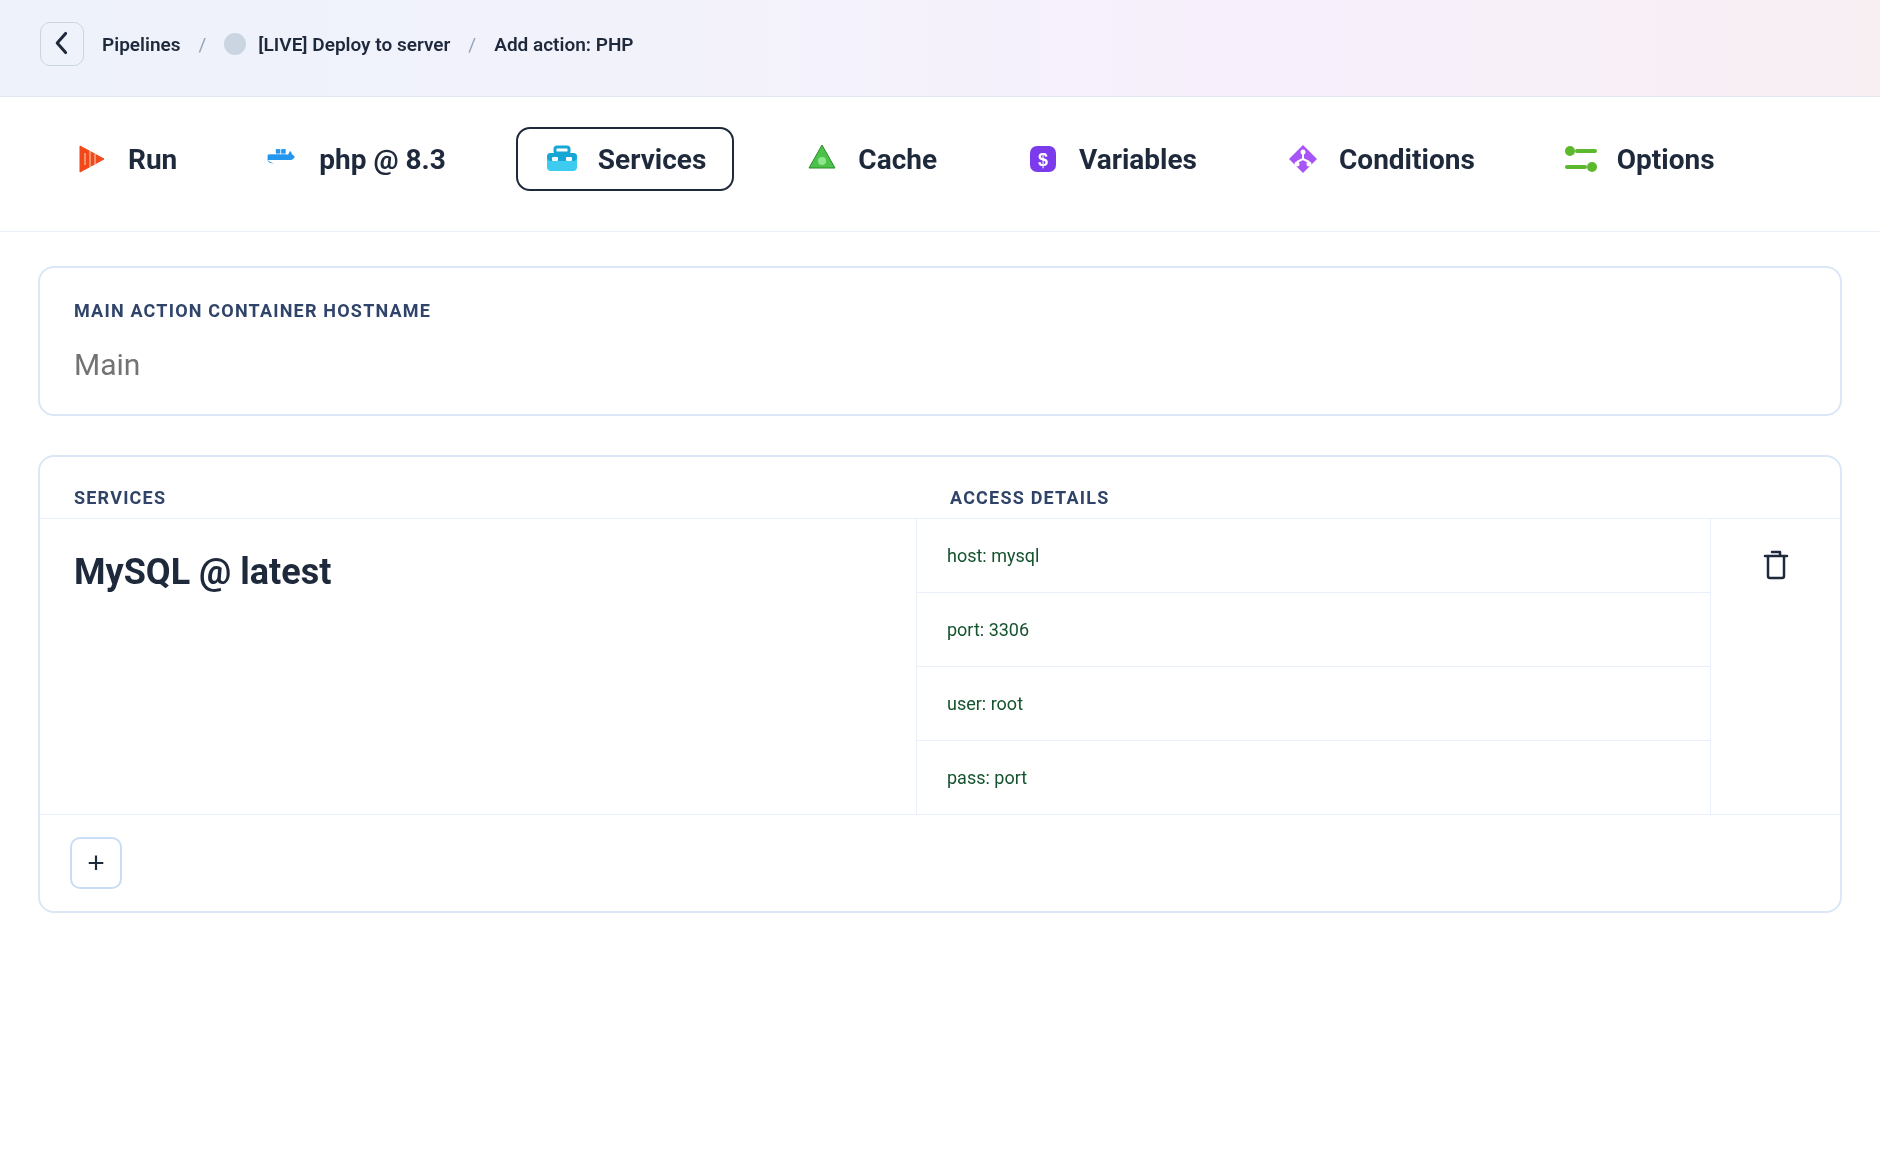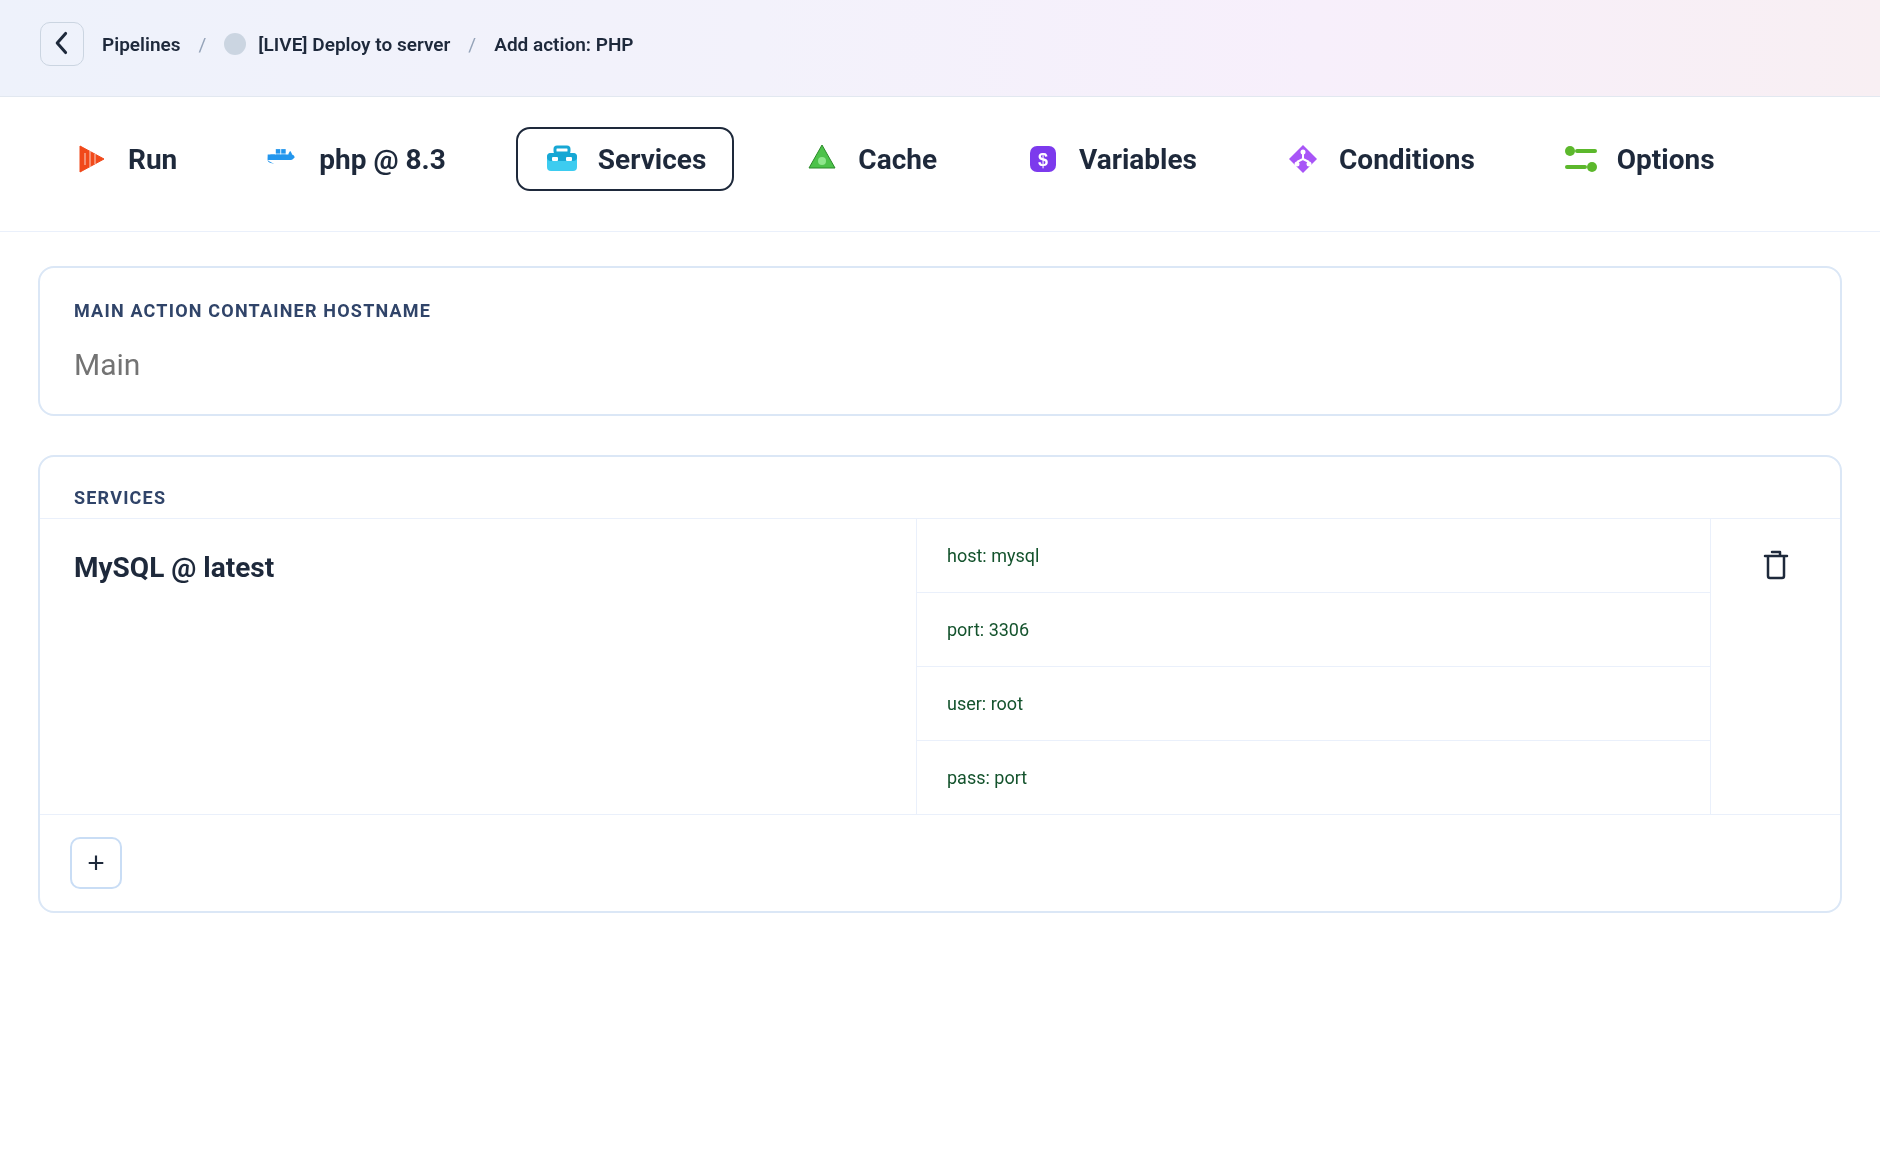--- a/index.html
+++ b/index.html
@@ -105,21 +105,21 @@
   }
   .col-services { width: 876px; }
   .col-access { flex: 1; }
   .service-row {
     display: flex;
     border-top: 1.5px solid #eaf0fb;
   }
   .service-name {
     width: 876px;
     padding: 32px 34px;
-    font-size: 28px;
+    font-size: 36px;
     font-weight: 700;
     color: #1e293b;
   }
   .access-list {
     flex: 1;
     border-left: 1.5px solid #eaf0fb;
   }
   .access-item {
     border-bottom: 1.5px solid #eaf0fb;
     padding: 26px 30px;
@@ -259,20 +259,21 @@
   <div class="panel">
     <div class="panel-inner">
       <div class="panel-label">MAIN ACTION CONTAINER HOSTNAME</div>
       <div class="panel-value">Main</div>
     </div>
   </div>
 
   <div class="panel services-panel">
     <div class="headers">
       <div class="col-services">SERVICES</div>
+      <div class="col-access">ACCESS DETAILS</div>
     </div>
 
     <div class="service-row">
       <div class="service-name">MySQL @ latest</div>
       <div class="access-list">
         <div class="access-item">host: mysql</div>
         <div class="access-item">port: 3306</div>
         <div class="access-item">user: root</div>
         <div class="access-item">pass: port</div>
       </div>

